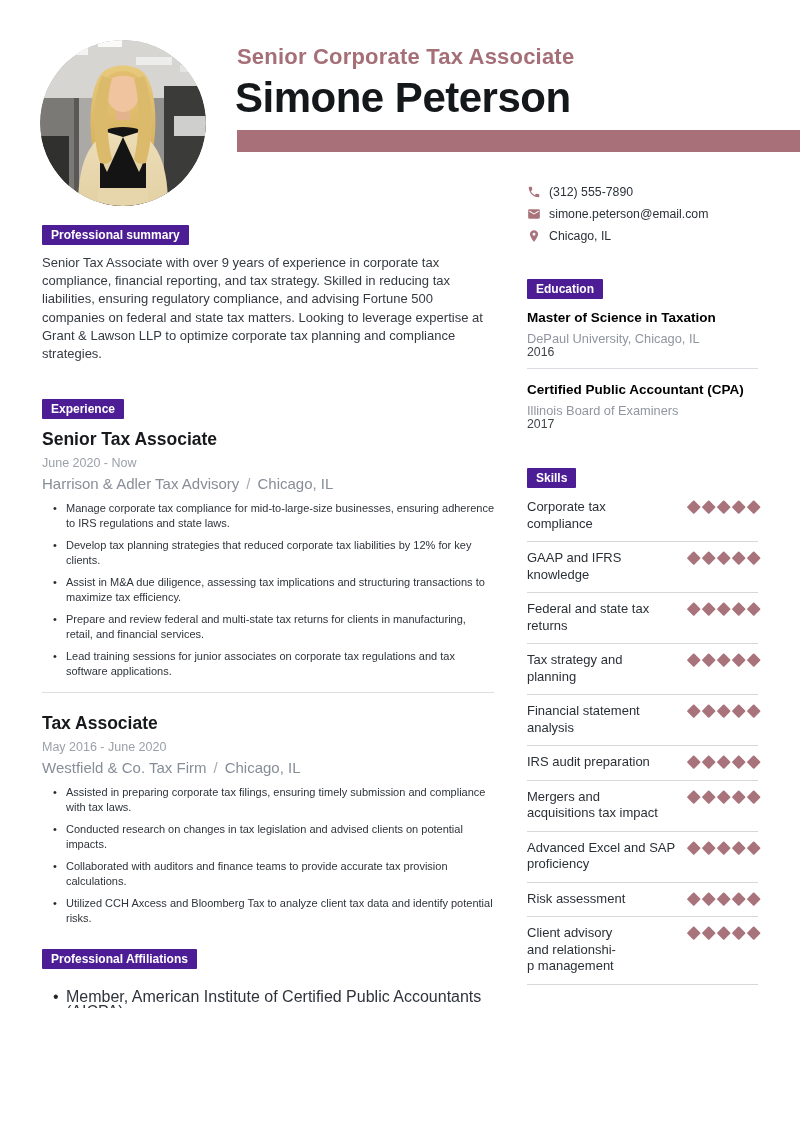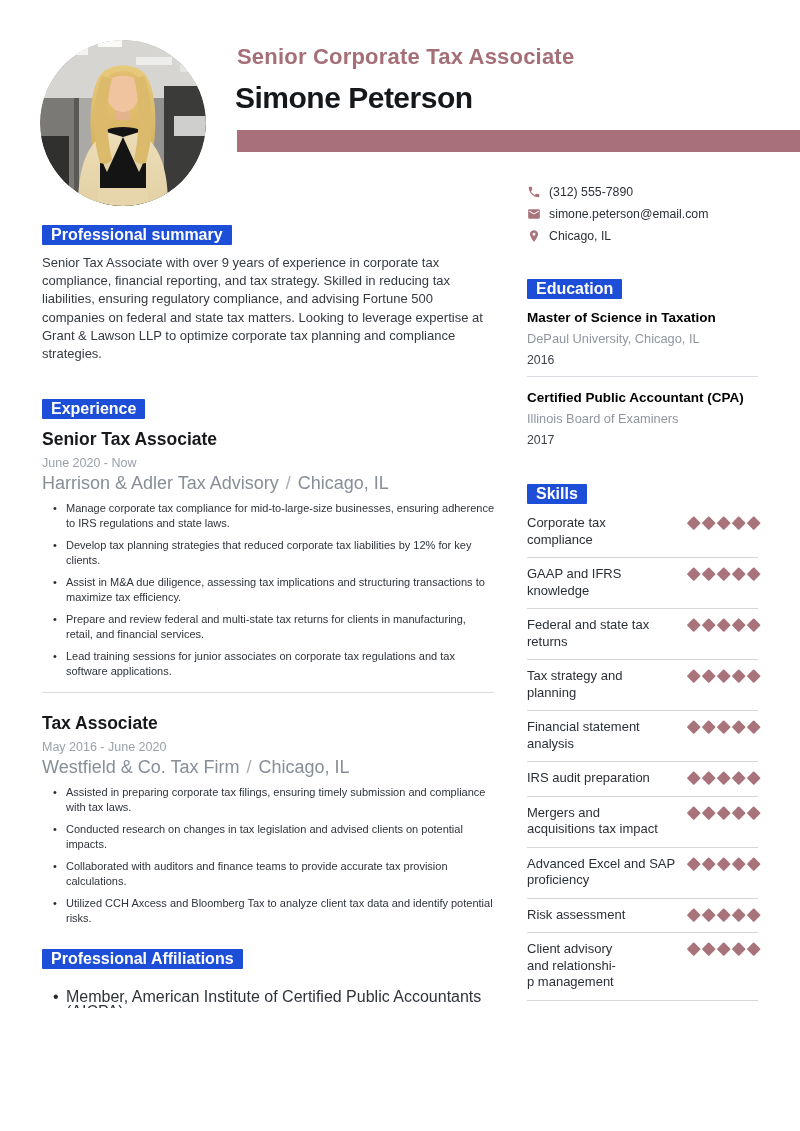--- a/index.html
+++ b/index.html
@@ -3,54 +3,54 @@
 <meta charset="utf-8">
 <style>
   * { margin:0; padding:0; box-sizing:border-box; }
   html,body { background:#ffffff; }
   body { font-family:"Liberation Sans", sans-serif; color:#2f343a; }
   .page { position:relative; width:800px; height:1008px; background:#fff; overflow:hidden; }
 
   
   .photo-wrap { position:absolute; left:40px; top:40px; width:166px; height:166px; border-radius:50%; overflow:hidden; }
   .role-title { position:absolute; left:237px; top:44px; font-size:22px; line-height:26px; font-weight:bold; color:#a56f77; letter-spacing:.2px; }
-  .person-name { position:absolute; left:235px; top:76px; font-size:30px; line-height:44px; font-weight:bold; color:#15181b; letter-spacing:-.5px; }
+  .person-name { position:absolute; left:235px; top:76px; font-size:42px; line-height:44px; font-weight:bold; color:#15181b; letter-spacing:-.5px; }
   .header-bar { position:absolute; left:237px; top:130px; width:563px; height:22px; background:#a87179; }
 
   
   .contact { position:absolute; left:527px; top:185px; width:240px; }
   .contact-row { display:flex; align-items:flex-start; margin-bottom:7px; font-size:12.3px; line-height:15px; color:#2c3138; }
   .contact-row .cicon { width:14px; height:14px; margin-right:8px; flex:0 0 auto; margin-top:0; }
   .contact-row .cicon svg { display:block; width:14px; height:14px; fill:#a8737b; }
 
   
-  .badge { display:inline-block; background:#1d4ed8; color:#fff; font-size:16px; line-height:12px; font-weight:bold; padding:4px 9px 4px; border-radius:1px; }
+  .badge { display:inline-block; background:#4c1d95; color:#fff; font-size:12px; line-height:12px; font-weight:bold; padding:4px 9px 4px; border-radius:1px; }
 
   
   .col-left { position:absolute; left:42px; top:225px; width:452px; }
   .summary-text { margin-top:9px; font-size:13px; line-height:18.2px; color:#353a41; }
   .badge-experience { margin-top:36px; }
   .job-title { margin-top:9px; font-size:17.5px; line-height:22px; font-weight:bold; color:#17191c; }
   .job-dates { margin-top:6px; font-size:12.5px; line-height:15px; color:#9ba1a9; }
-  .job-company { margin-top:5px; font-size:18px; line-height:15px; color:#878e97; }
+  .job-company { margin-top:5px; font-size:15px; line-height:15px; color:#878e97; }
   .job-company .sep { margin:0 7px; color:#a6acb4; }
   ul.bullets { margin-top:10px; list-style:none; }
   ul.bullets li { position:relative; padding-left:24px; font-size:11px; line-height:15px; color:#2f343a; margin-bottom:7px; }
   ul.bullets li::before { content:'•'; position:absolute; left:11px; top:0; color:#23272c; }
   .job-divider { border:none; border-top:1px solid #dcdee1; margin:13px 0 19px 0; }
   .badge-affiliations { margin-top:16px; }
   ul.aff-list { margin-top:20px; list-style:none; }
   ul.aff-list li { position:relative; padding-left:24px; font-size:16px; line-height:15px; color:#2f343a; margin-bottom:9px; }
   ul.aff-list li::before { content:'•'; position:absolute; left:11px; top:0; color:#23272c; }
 
   
   .col-right { position:absolute; left:527px; top:279px; width:231px; }
   .edu-title { margin-top:11px; font-size:13.5px; line-height:15px; font-weight:bold; color:#000000; }
   .edu-school { margin-top:7px; font-size:12.8px; line-height:14px; color:#9096a0; }
-  .edu-year { margin-top:8px; font-size:12.3px; line-height:13px; color:#3f444a; }
+  .edu-year { font-size:12.3px; line-height:13px; color:#3f444a; }
   .edu-divider { border:none; border-top:1px solid #d9dce0; margin:9px 0 13px 0; }
   .badge-skills { margin-top:37px; }
   .skills-list { margin-top:3px; }
   .sk-row { display:flex; justify-content:space-between; align-items:flex-start; padding:8px 0 9px 0; border-bottom:1px solid #d5d8db; }
   .sk-label { font-size:13px; line-height:16.5px; color:#2b3036; white-space:pre-line; }
   .sk-diamonds { display:flex; gap:5.5px; margin-top:3px; flex:0 0 auto; }
   .diamond { width:9.5px; height:9.5px; background:#a8737b; transform:rotate(45deg); border-radius:1px; }
 </style>
 </head>
 <body>

